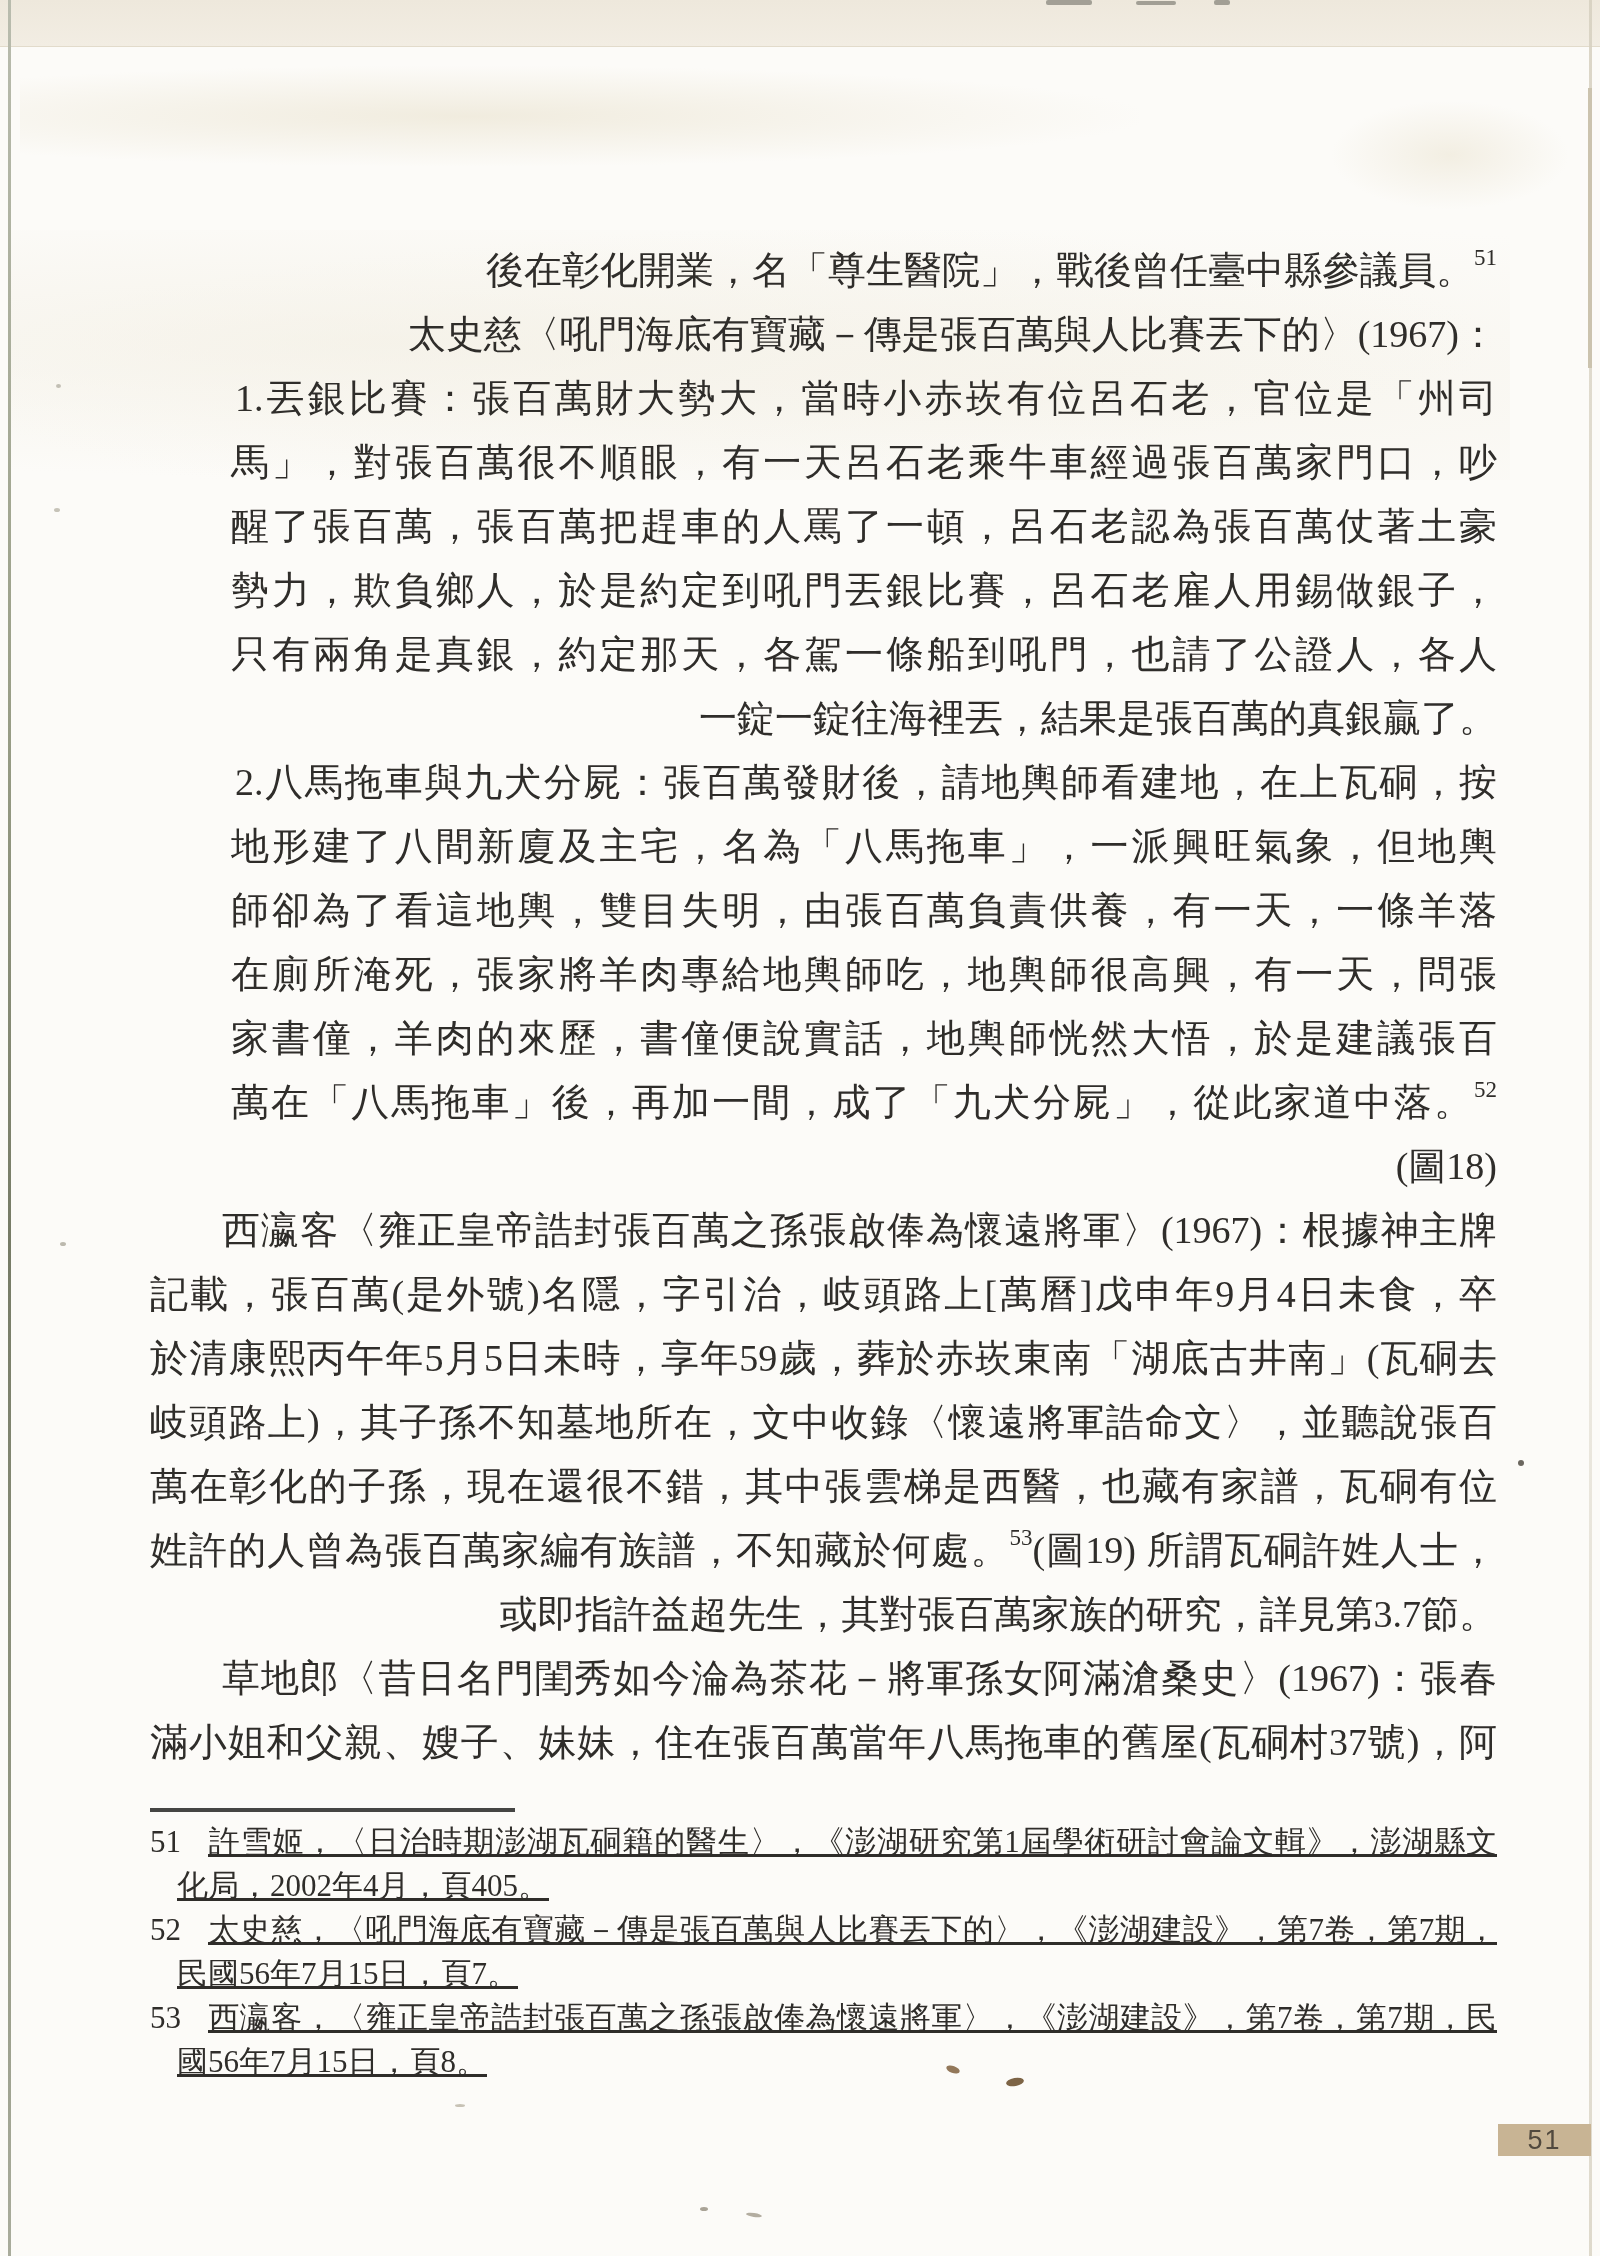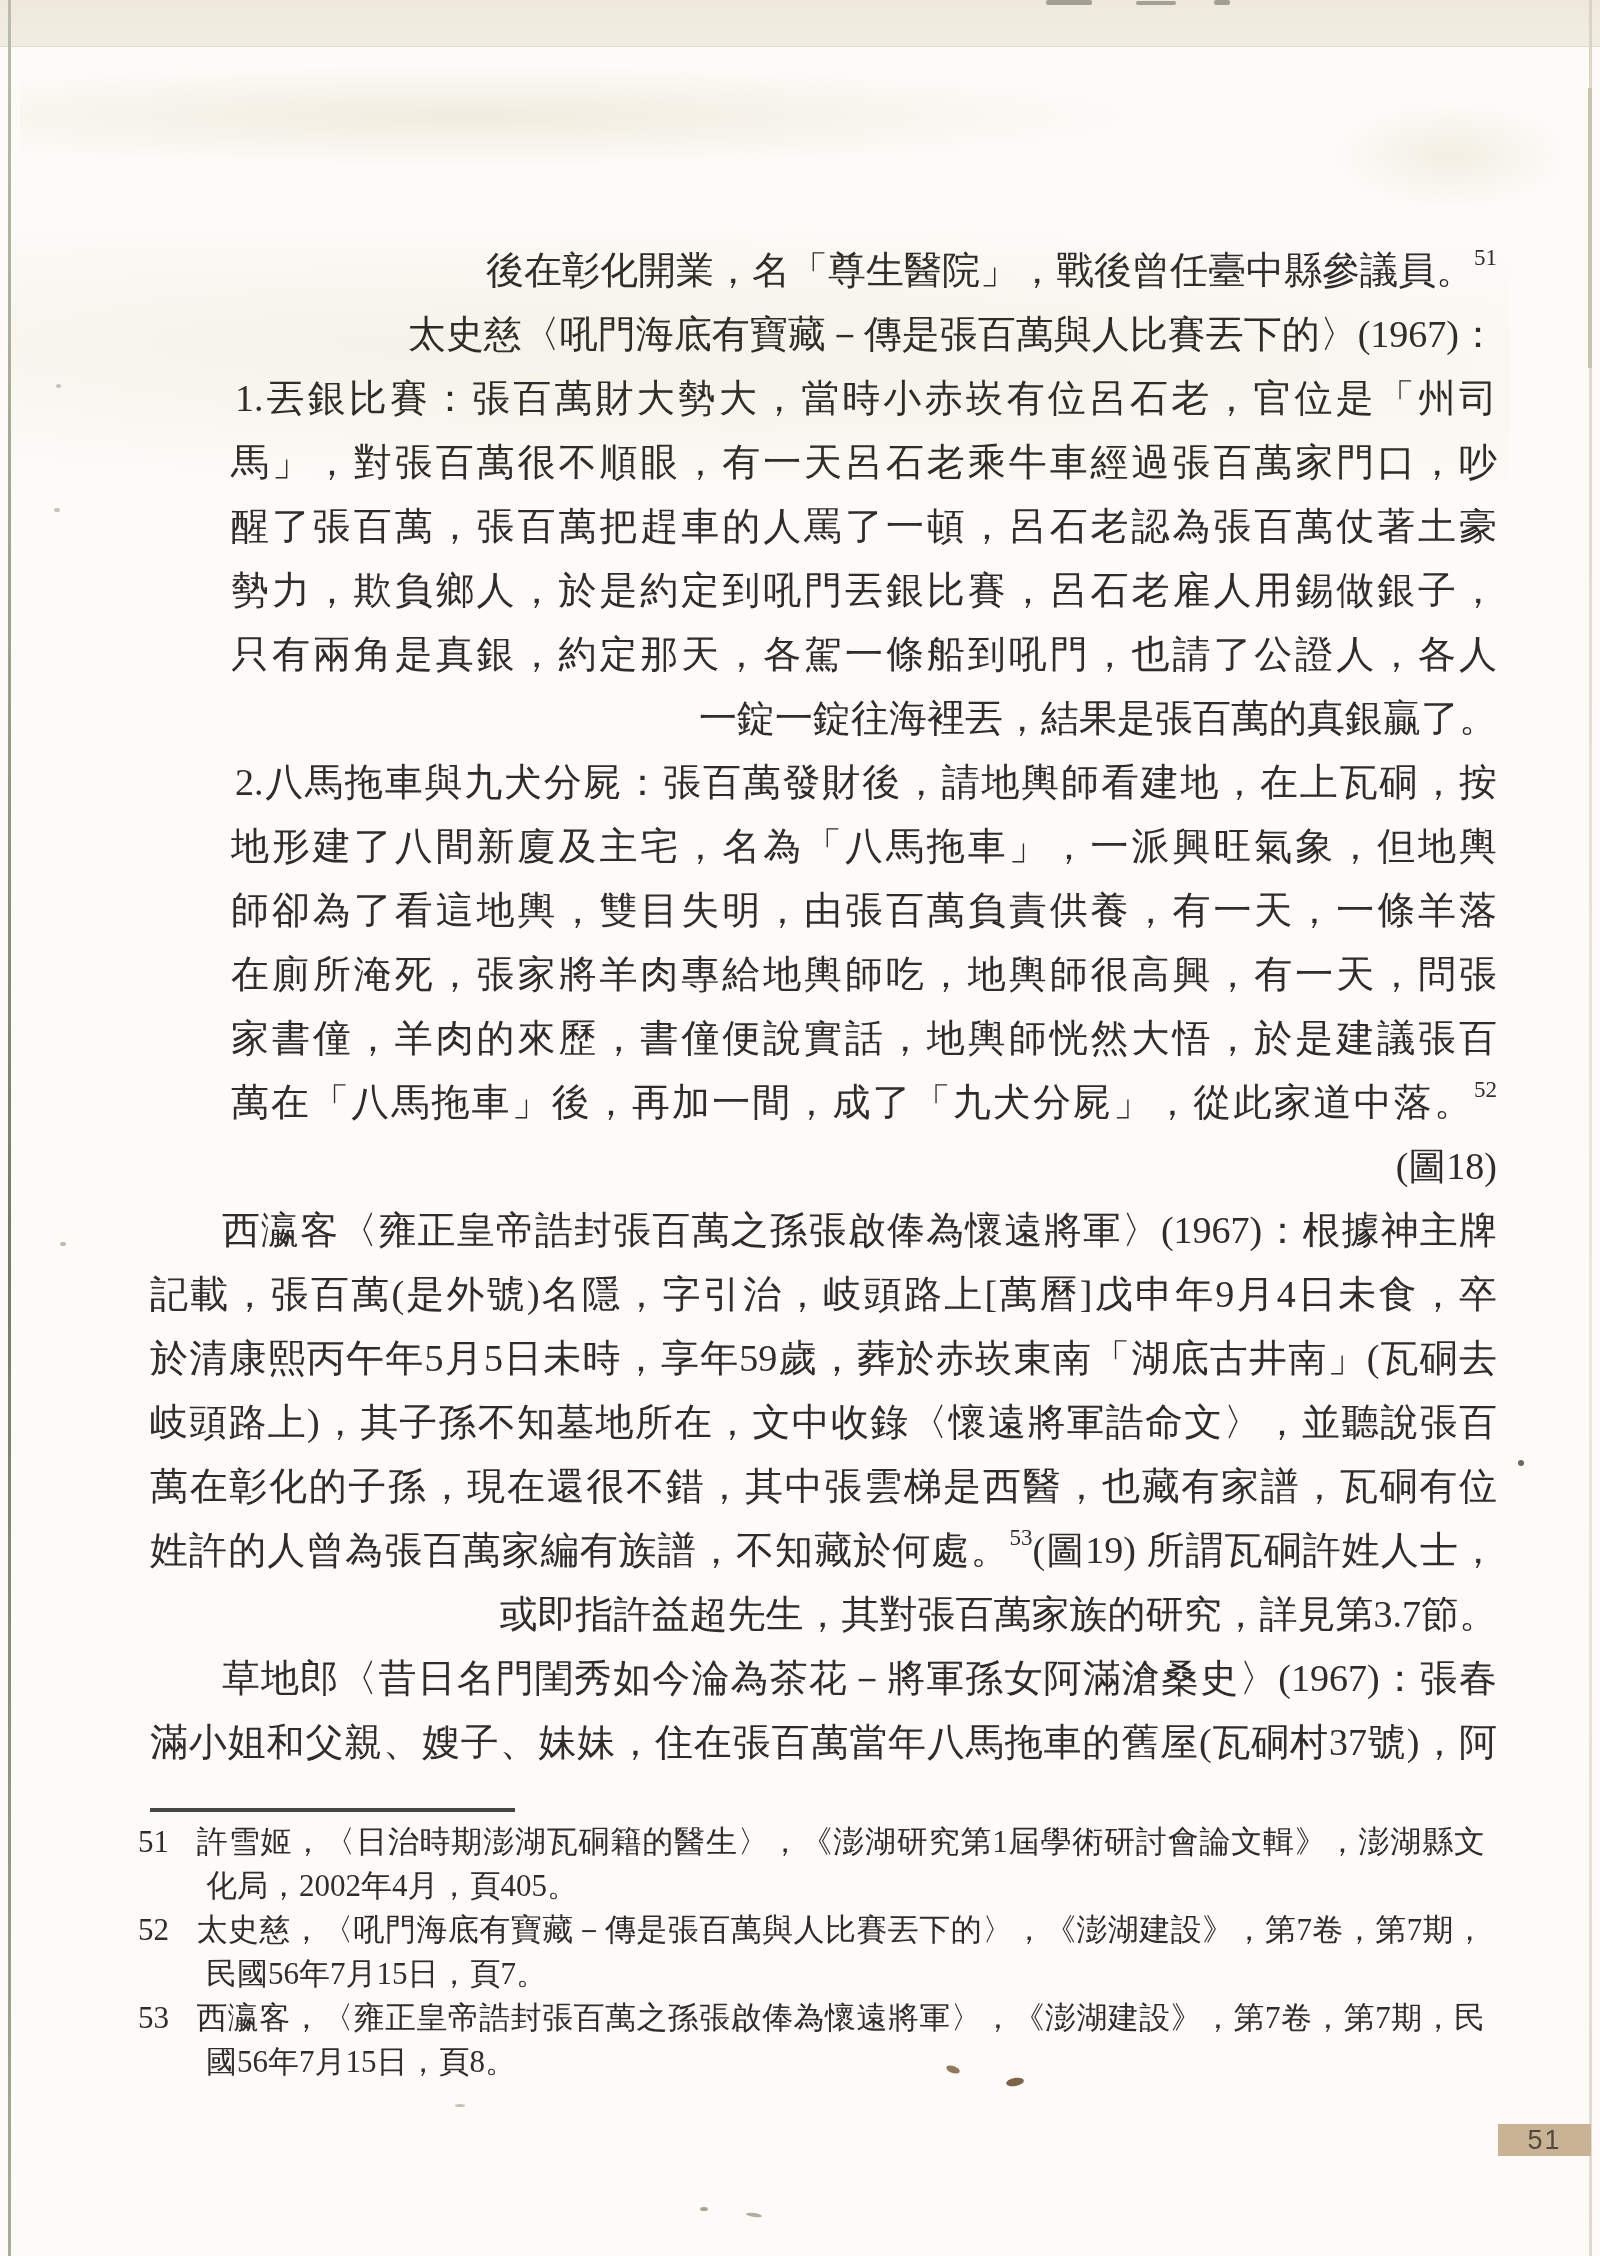--- a/index.html
+++ b/index.html
@@ -42,25 +42,25 @@
   
   .bodytext{position:absolute;left:150px;top:238px;width:1347px;}
   .line{height:64px;line-height:64px;font-size:38px;white-space:nowrap;text-align:right;}
   .line.j{white-space:normal;text-align:justify;text-align-last:justify;}
   .l-indent{margin-left:72px;}
   .l-num{margin-left:85px;}
   .l-cont{margin-left:81px;}
   sup{font-size:23px;line-height:0;vertical-align:18px;letter-spacing:0;}
   
   .fn-sep{position:absolute;left:150px;top:1808px;width:365px;height:4px;background:#454543;}
-  .footnotes{position:absolute;left:138px;top:1820px;width:1347px;}
+  .footnotes{position:absolute;left:150px;top:1820px;width:1347px;text-decoration:underline;}
   .fn-line{height:44px;line-height:44px;font-size:31px;white-space:nowrap;}
   .fn-line.j{white-space:normal;text-align:justify;text-align-last:justify;}
   .fn-num{display:inline-block;width:58px;}
-  .fn-cont{margin-left:68px;}
+  .fn-cont{margin-left:27px;}
   
   .pagenum{position:absolute;left:1498px;top:2124px;width:93px;height:32px;
     background:#c8b494;color:#51493e;font-family:"Liberation Sans","DejaVu Sans",sans-serif;
     font-size:27px;line-height:32px;text-align:center;letter-spacing:2px;}
 </style>
 </head>
 <body>
 
 <div class="top-band"></div>
 <div class="blob blob1"></div>

